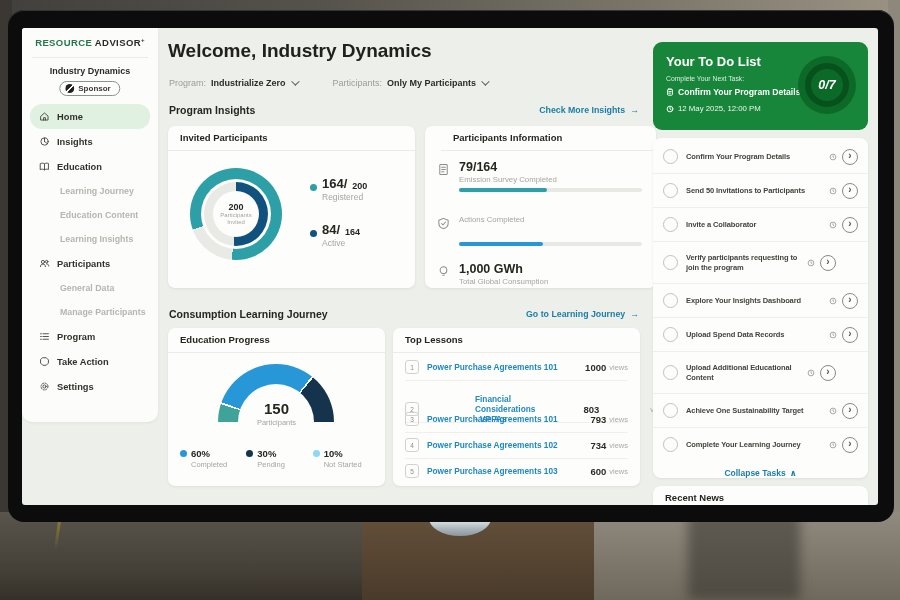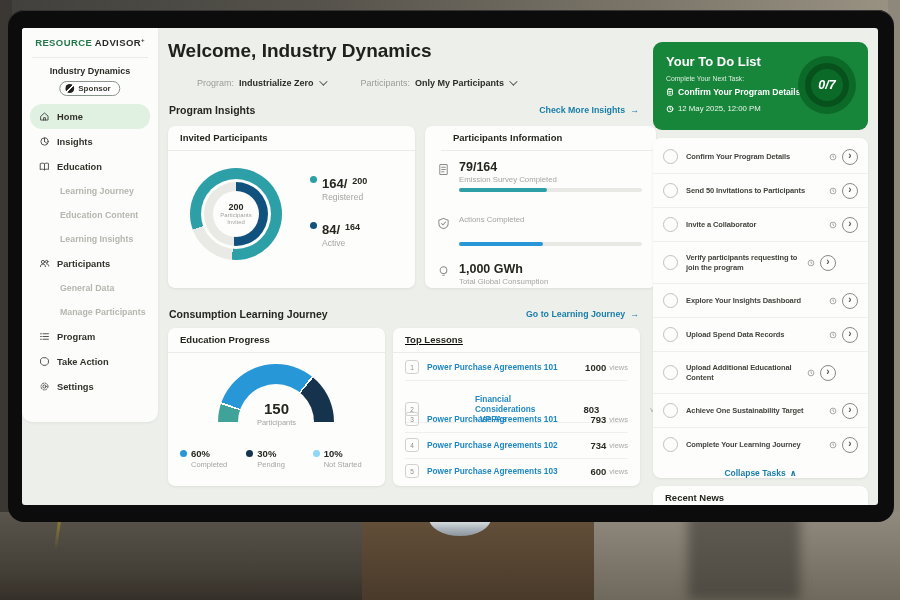--- a/index.html
+++ b/index.html
@@ -48,21 +48,21 @@
   .nav-item{height:25px;display:flex;align-items:center;gap:7px;padding-left:9px;
     font-size:9.3px;font-weight:bold;color:#32322c;cursor:pointer;}
   .nav-item.active{background:#e0f1e1;border-radius:12px;}
   .nav-sub{height:24px;display:flex;align-items:center;padding-left:30px;font-size:8.8px;
     color:#b6b6b0;font-weight:bold;cursor:pointer;}
   .nico{width:11px;height:11px;flex:0 0 auto;stroke:#3c3c36;fill:none;stroke-width:1.1;
     stroke-linecap:round;stroke-linejoin:round;}
   
   .main{position:absolute;left:146px;top:0;width:472px;height:477px;}
   .welcome{position:absolute;top:12px;left:0;font-size:19px;font-weight:bold;color:#21211c;margin:0;}
-  .filters{position:absolute;top:50px;left:1px;display:flex;align-items:center;font-size:9px;margin-left:28px;}
+  .filters{position:absolute;top:50px;left:1px;display:flex;align-items:center;font-size:9px;}
   .flabel{color:#9d9d97;margin-right:5px;}
   .fvalue{font-weight:bold;color:#2c2c27;display:flex;align-items:center;gap:5px;cursor:pointer;}
   .fgap{width:36px;}
   .css-chev{width:5px;height:5px;border-right:1.3px solid #5a5a54;border-bottom:1.3px solid #5a5a54;
     transform:rotate(45deg) translateY(-2px);display:inline-block;}
   .sec-head{position:absolute;left:1px;width:470px;display:flex;align-items:center;justify-content:space-between;}
   .sec-title{font-size:10.5px;font-weight:bold;color:#26261f;}
   .sec-link{font-size:8.8px;font-weight:bold;color:#1b7ea8;cursor:pointer;display:flex;gap:5px;align-items:center;}
   .card{position:absolute;background:#fdfdfc;border-radius:7px;box-shadow:0 1px 3px rgba(0,0,0,0.07);}
   .card-head{height:24px;line-height:24px;padding:0 12px;font-size:9.5px;font-weight:bold;
@@ -70,21 +70,21 @@
   
   .donut{position:absolute;left:22px;top:42px;width:92px;height:92px;}
   .d1,.d1h,.d2,.d2h{position:absolute;border-radius:50%;}
   .d1{inset:0;}
   .d1h{inset:11px;background:#fdfdfc;}
   .d2{inset:14px;}
   .d2h{inset:23px;background:#fdfdfc;display:flex;flex-direction:column;align-items:center;justify-content:center;}
   .d-val{font-size:9px;font-weight:bold;color:#26261f;}
   .d-lab{font-size:6px;color:#a5a5a0;line-height:1.2;text-align:center;}
   .ileg{position:absolute;left:142px;}
-  .ileg-row{display:flex;align-items:flex-start;gap:5px;}
+  .ileg-row{display:flex;align-items:flex-end;gap:5px;}
   .dot{width:7px;height:7px;border-radius:50%;flex:0 0 auto;}
   .ileg-main{font-size:13px;font-weight:bold;color:#26261f;}
   .ileg-sub{font-size:9px;font-weight:bold;color:#26261f;}
   .ileg-lab{font-size:8.5px;color:#a5a5a0;margin:1px 0 0 12px;}
   
   .prow{position:absolute;left:12px;right:12px;}
   .picon{position:absolute;left:0;top:3px;width:13px;height:13px;stroke:#8e8e88;fill:none;
     stroke-width:1.1;stroke-linecap:round;stroke-linejoin:round;}
   .ptext{margin-left:22px;}
   .pval{font-size:12.5px;font-weight:bold;color:#26261f;}
@@ -367,21 +367,21 @@
         <div class="eleg-item">
           <div class="eleg-row">
                 <span class="dot edu-dot-2" style="background: rgb(142, 215, 245);"></span>
                 <span>10%</span>
               </div>
           <div class="eleg-lab">Not Started</div>
         </div>
       </div>
     </div>
 
-    <div class="card" style="left:225px;top:300px;width:247px;height:158px;text-decoration:underline;">
+    <div class="card" style="left:225px;top:300px;width:247px;height:158px;">
       <div class="card-head">Top Lessons</div>
       <div class="lesson" style="top:26px;">
         <span class="rank">1</span>
         <span class="ltitle">Power Purchase Agreements 101</span>
         <span class="lviews">1000</span>
         <span class="lvsuf">views</span>
       </div>
       <div class="lesson" style="top:68px;gap:48px;">
         <span class="rank">2</span>
         <span class="ltitle">Financial Considerations - VPPAs</span>

